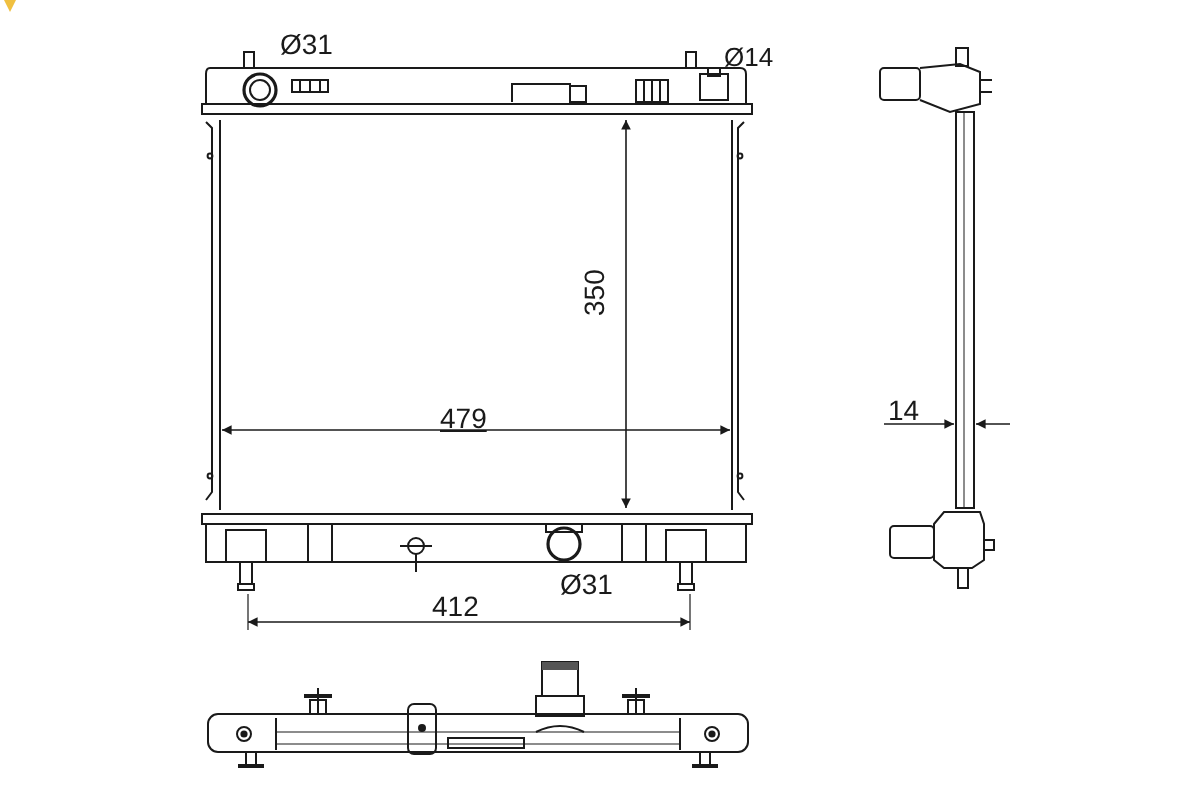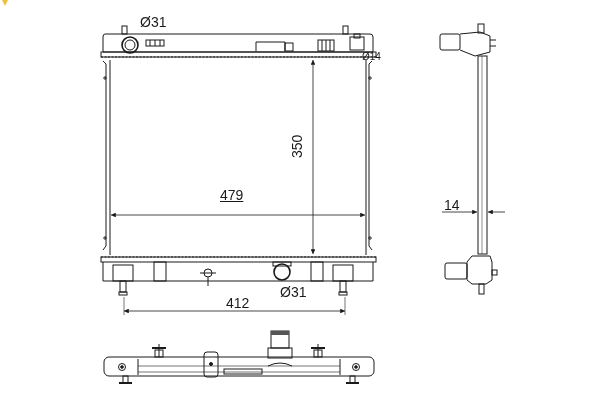--- a/index.html
+++ b/index.html
@@ -1,20 +1,20 @@
 <!DOCTYPE html>
 <html><head>
 <meta charset="utf-8">
 <style>
   html, body { margin:0; padding:0; background:#ffffff; }
   body { width:600px; height:400px; position:relative; overflow:hidden; font-family:"Liberation Sans", sans-serif; }
   svg { position:absolute; left:0; top:0; }
   .dim { position:absolute; font-family:"Liberation Sans", sans-serif; color:#1a1a1a; white-space:nowrap; line-height:1; }
   .d14 { font-size:14px; }
-  .d10 { font-size:10px;margin-top:30px; }
+  .d10 { font-size:13px; }
   .rot { transform-origin:left top; transform:rotate(-90deg); }
   .corner-mark { position:absolute; right:0; top:0; width:10px; height:8px; }
 </style>
 </head>
 <body>
 
 <svg width="600" height="400" viewBox="0 0 600 400" fill="none" stroke="#1a1a1a" stroke-width="1">
   <defs>
     <marker id="arr" viewBox="0 0 10 10" refX="10" refY="5" markerWidth="6" markerHeight="6" orient="auto-start-reverse">
       <path d="M0,0 L10,5 L0,10 z" fill="#1a1a1a" stroke="none"></path>
@@ -142,20 +142,20 @@
     <rect x="123" y="376" width="5" height="7"></rect>
       <line x1="119" y1="383" x2="132" y2="383" stroke-width="2"></line>
     <rect x="350" y="376" width="5" height="7"></rect>
       <line x1="346" y1="383" x2="359" y2="383" stroke-width="2"></line>
   </g>
 </svg>
 
 <span class="dim d14" style="left:140px; top:15px;">Ø31</span>
 <span class="dim d10" style="left:362px; top:22px;">Ø14</span>
 <span class="dim d14 rot" style="left:290px; top:158px;">350</span>
-<span class="dim d14" style="left:220px; top:188px;text-decoration:underline;">479</span>
+<span class="dim d14" style="left:220px; top:202px;text-decoration:underline;">479</span>
 <span class="dim d14" style="left:280px; top:285px;">Ø31</span>
-<span class="dim d14" style="left:226px; top:296px;">412</span>
+<span class="dim d14" style="left:216px; top:296px;">412</span>
 <span class="dim d14" style="left:444px; top:198px;">14</span>
 
 <svg class="corner-mark" viewBox="0 0 10 8">
   <path d="M2,0 L8,0 L5,6 Z" fill="#f0c040"></path>
 </svg>
 
 </body></html>

